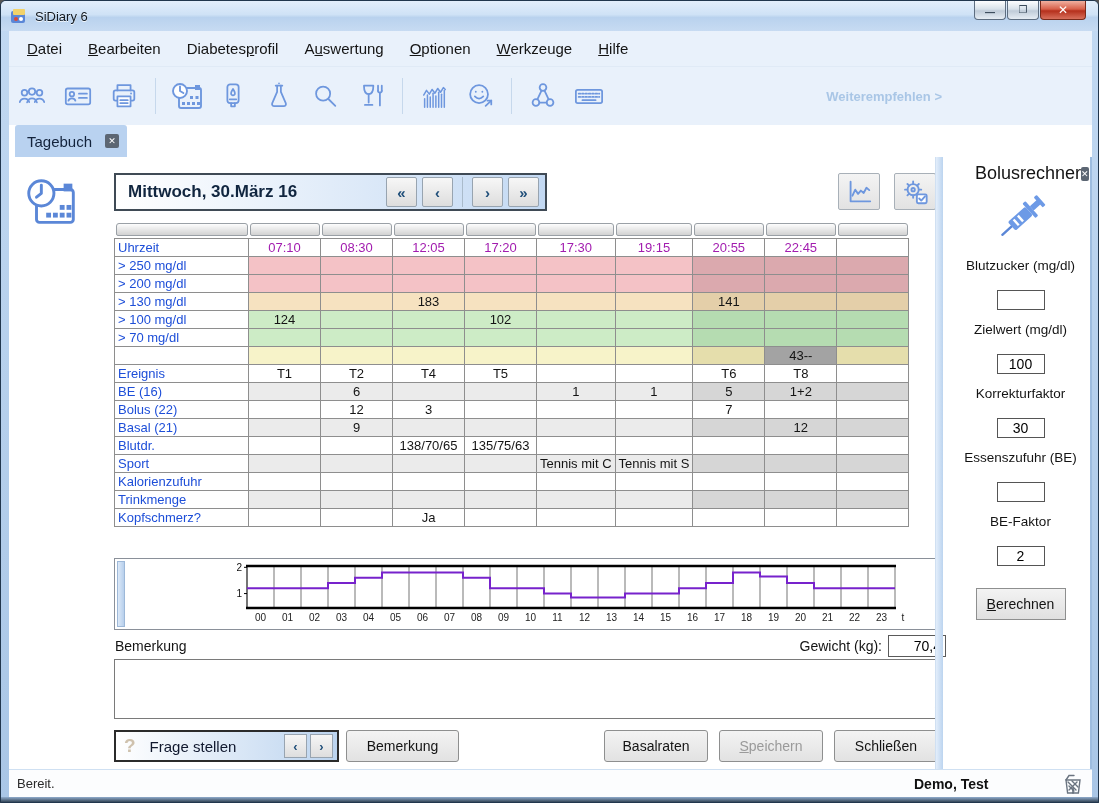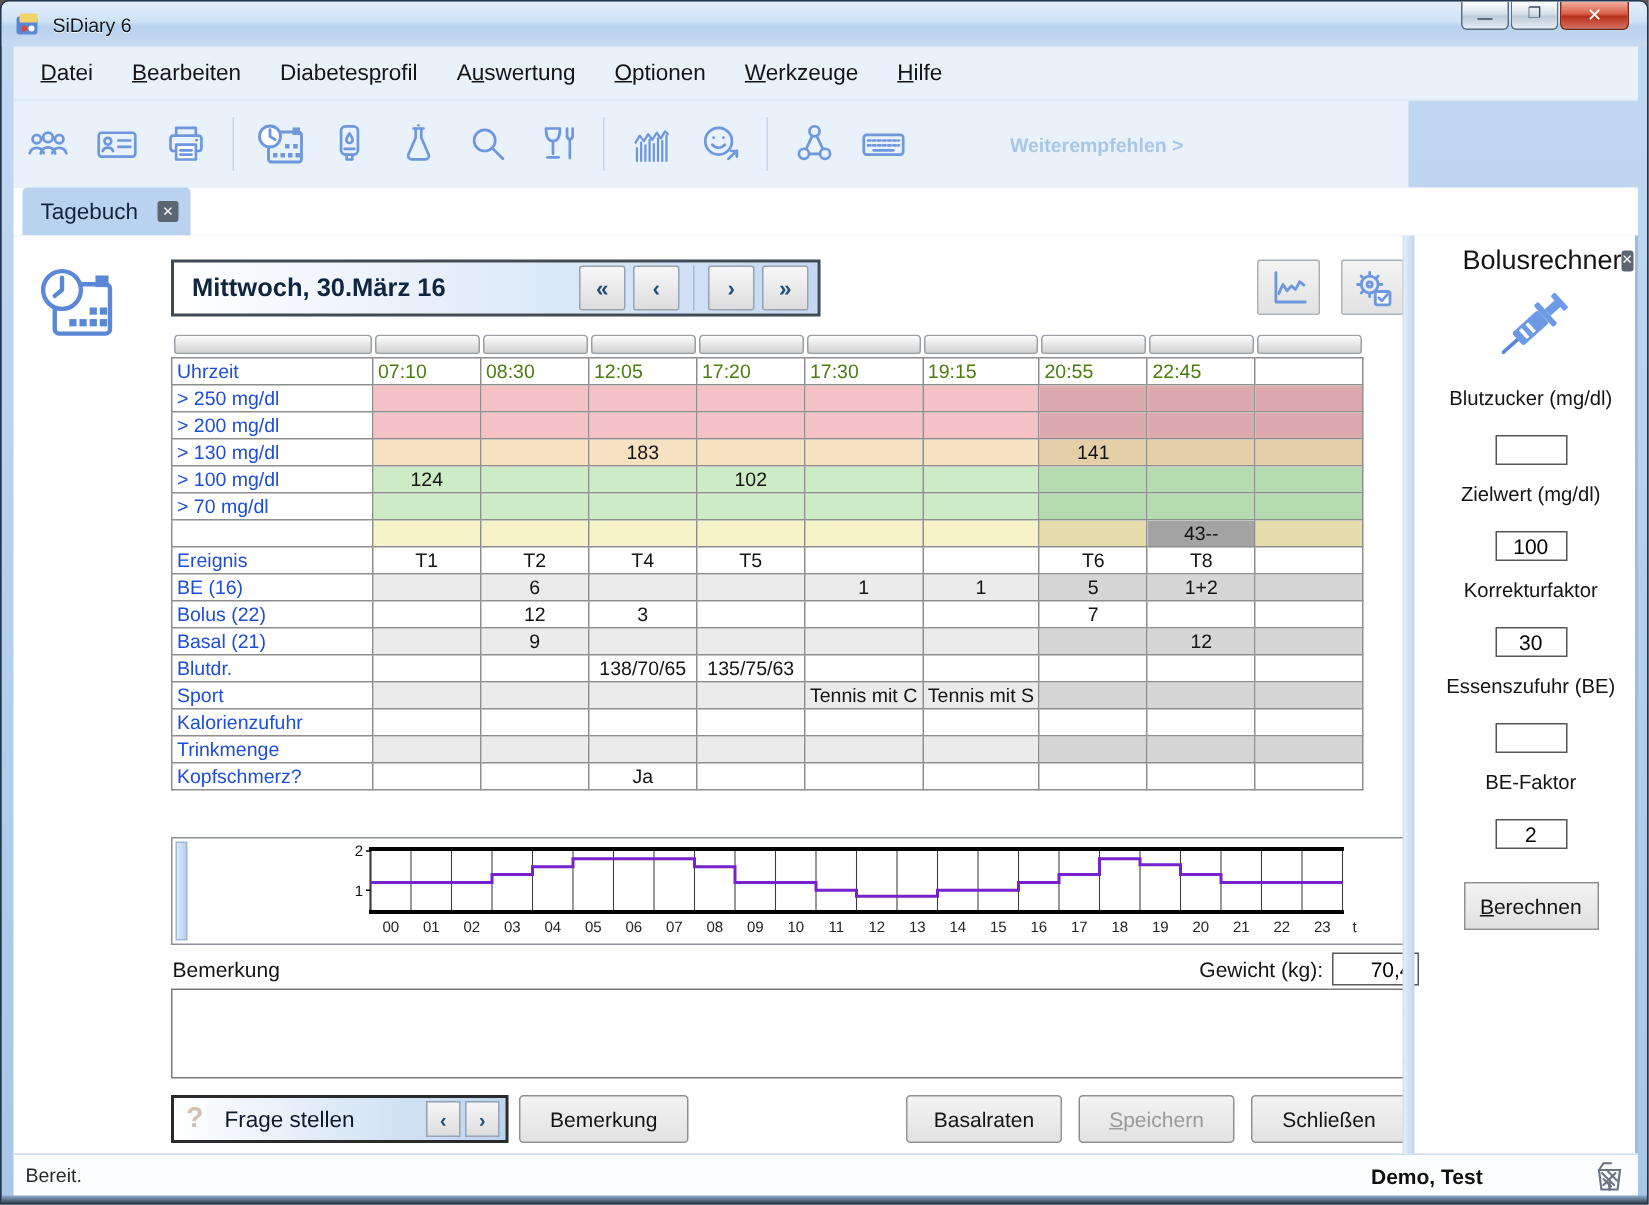--- a/index.html
+++ b/index.html
@@ -22,21 +22,21 @@
   .win-btn .glyph{ line-height:1; }
   .win-btn.min .glyph{ margin-top:6px; font-weight:bold; }
 
   
   .menubar{ position:absolute; left:8px; top:30px; width:1083px; height:36px;
     background:#e9f1fb; border-bottom:1px solid #e0eaf6; display:flex; align-items:center; gap:26px; padding-left:18px; }
   .menu-item{ font-size:15px; color:#141414; cursor:pointer; }
   .menu-item u{ text-decoration:underline; }
 
   
-  .toolbar{ position:absolute; left:8px; top:66px; width:930px; height:58px; background:#e9f1fb;
+  .toolbar{ position:absolute; left:8px; top:66px; width:1083px; height:58px; background:#e9f1fb;
     display:flex; align-items:center; }
   .tool-btn{ width:46px; height:42px; display:flex; align-items:center; justify-content:center; cursor:pointer; }
   .tool-sep{ width:1px; height:36px; background:#c6d8ec; margin:0 8px; }
   .toolbar svg{ stroke:#6e97de; fill:none; stroke-width:1.9; stroke-linecap:round; stroke-linejoin:round; }
   .recommend{ margin-left:auto; margin-right:150px; font-size:13px; font-weight:bold; color:#a9c6e6; cursor:pointer; }
 
   
   .tabbar{ position:absolute; left:8px; top:124px; width:1083px; height:32px; background:#ffffff; }
   .tab{ position:absolute; left:6px; top:0; width:112px; height:32px; background:#b9d2f0; border-radius:3px 3px 0 0;
     display:flex; align-items:center; padding:0 8px 0 12px; cursor:pointer; }
@@ -62,21 +62,21 @@
     background:linear-gradient(to bottom,#f4f4f4,#e2e2e2); display:flex; align-items:center; justify-content:center; cursor:pointer; }
   .icon-btn svg{ stroke:#6e97de; fill:none; stroke-width:2; stroke-linecap:round; stroke-linejoin:round; }
 
   
   table.diary{ position:absolute; left:105px; top:66px; border-collapse:collapse; table-layout:fixed; }
   table.diary td{ border:1px solid #8e8e8e; height:18px; font-size:13px; padding:0 3px; overflow:hidden; white-space:nowrap; }
   table.diary tr.btnrow td{ border:none; background:#fff; padding:0 1px 1px 1px; height:15px; }
   .colbtn{ height:13px; border:1px solid #9aa0a6; border-radius:3px 3px 2px 2px;
     background:linear-gradient(to bottom,#fdfdfd,#d2d2d2); cursor:pointer; }
   td.rowlabel{ width:134px; background:#fff; color:#1d4ed8; padding-left:8px; }
-  td.timecell{ width:72px; color:#4d7c0f; background:#fff; }
+  td.timecell{ width:72px; text-align:center; color:#a21caf; background:#fff; }
   td.valcell{ text-align:center; color:#141414; cursor:pointer; }
 
   
   .chart-panel{ position:absolute; left:105px; top:401px; width:823px; height:72px; border:1px solid #8a9099; background:#fff; }
   .chart-strip{ position:absolute; left:2px; top:2px; bottom:2px; width:8px; background:linear-gradient(to right,#dcE9f8,#b7cfec); border:1px solid #9db8d8; }
   .chart-svg{ position:absolute; left:118px; top:4px; }
 
   
   .remark-label{ position:absolute; left:106px; top:481px; font-size:14px; color:#141414; }
   .weight-wrap{ position:absolute; right:146px; top:478px; display:flex; align-items:center; }

